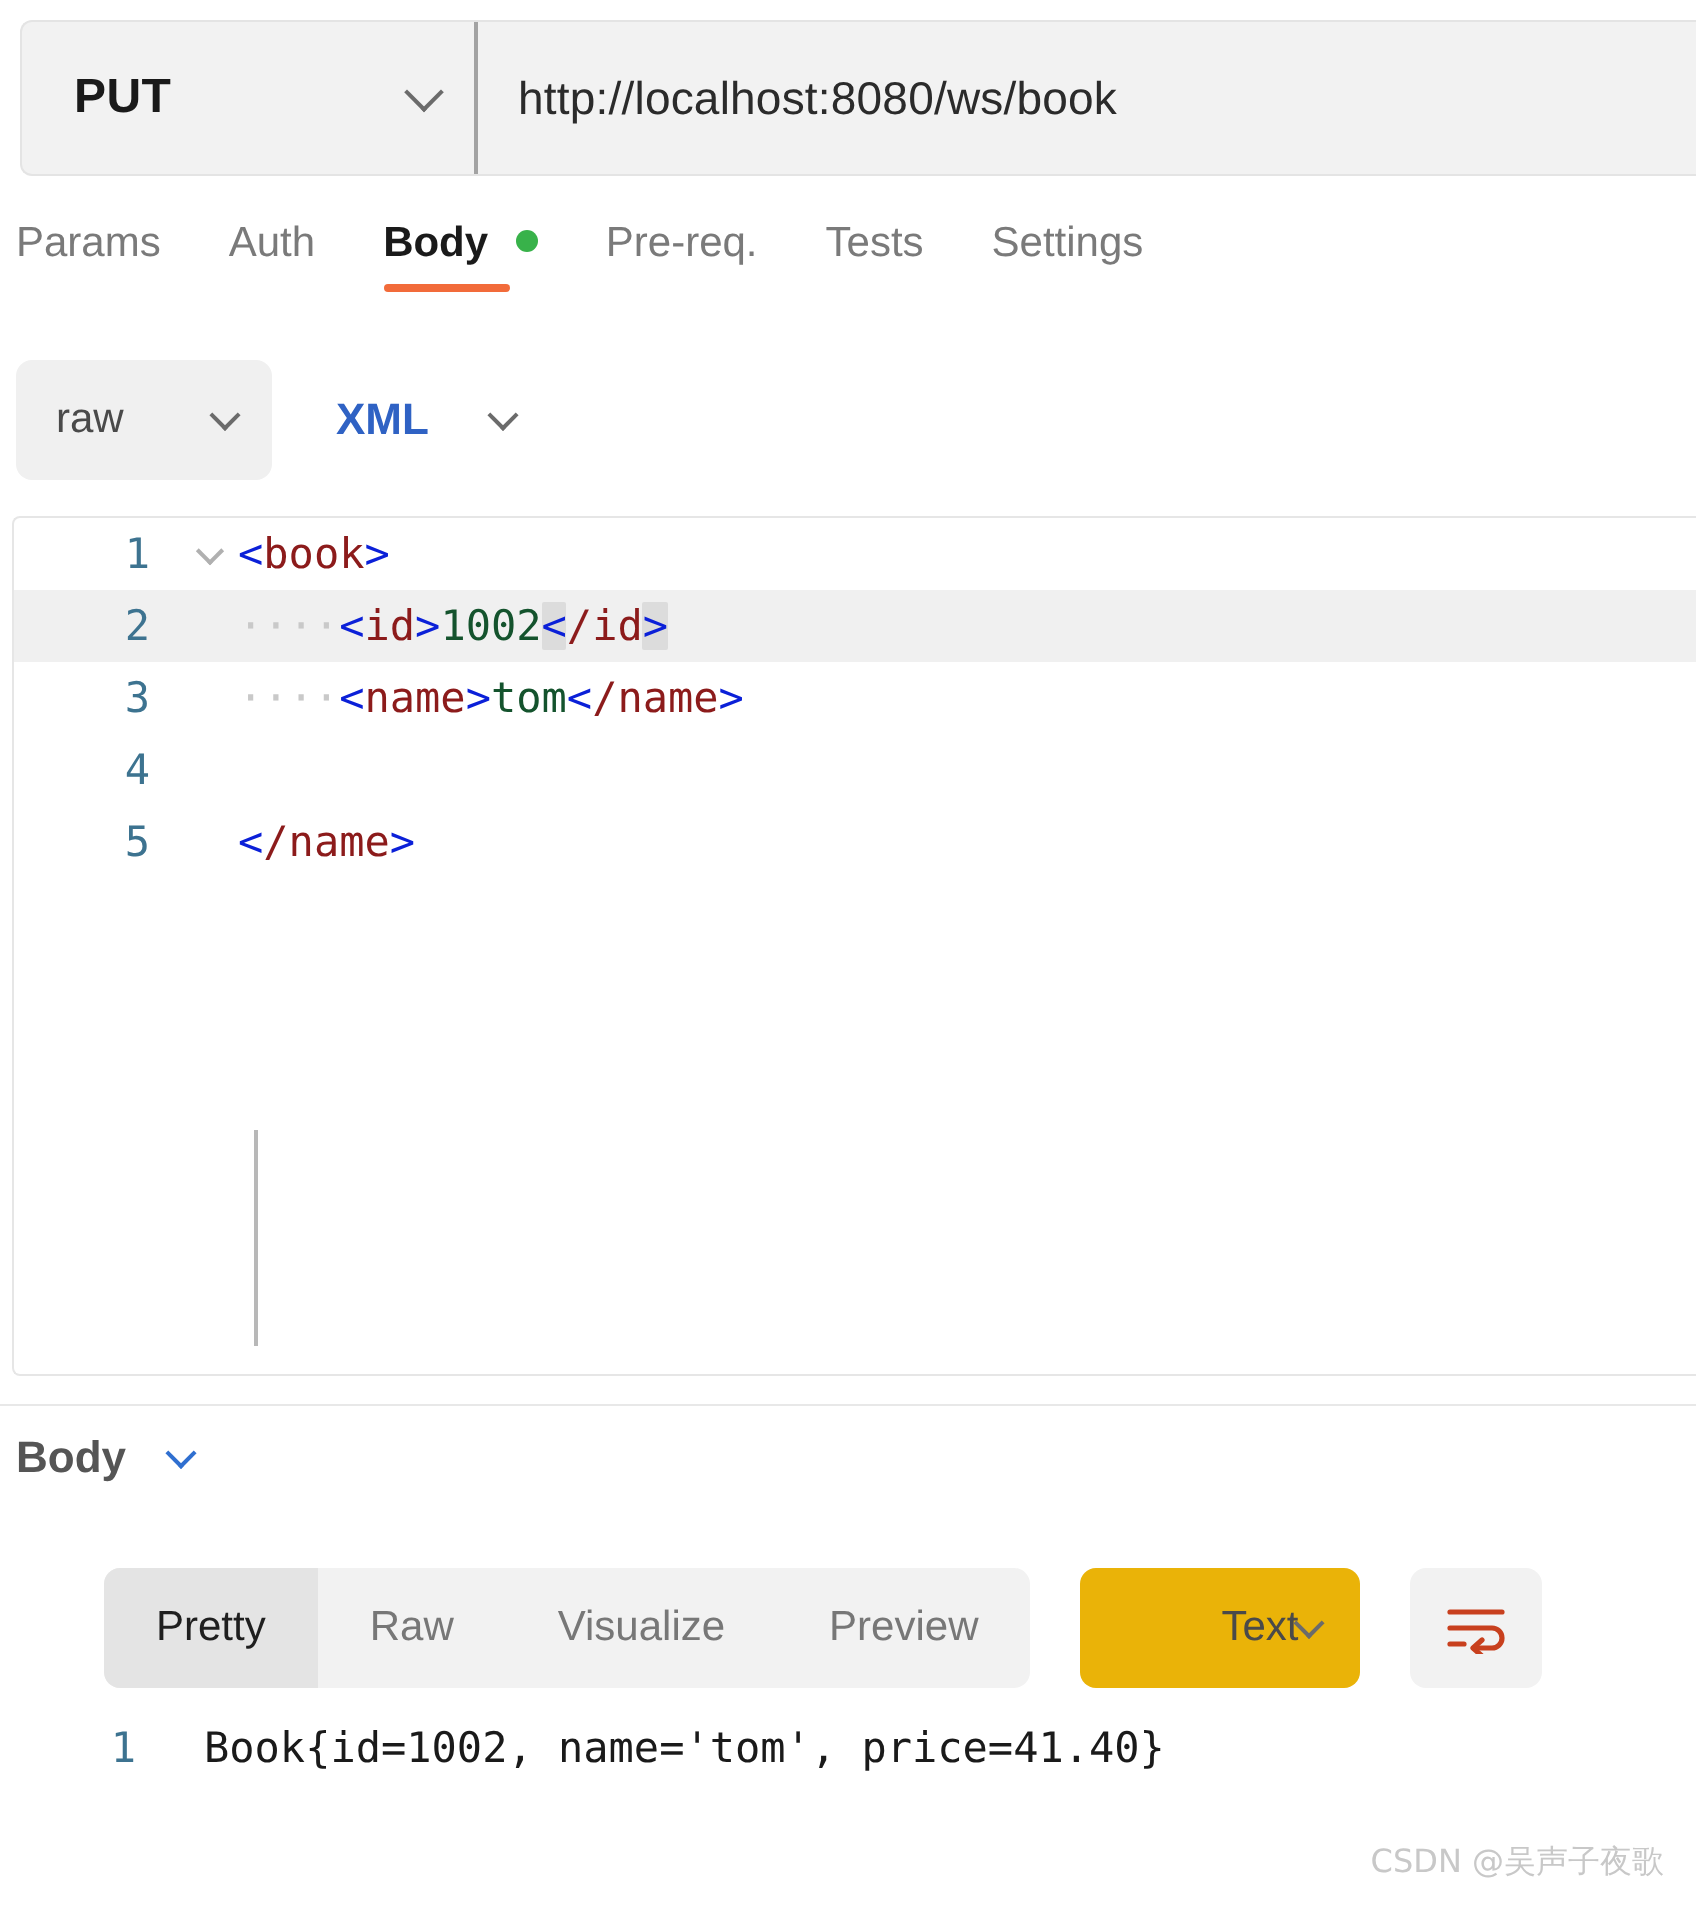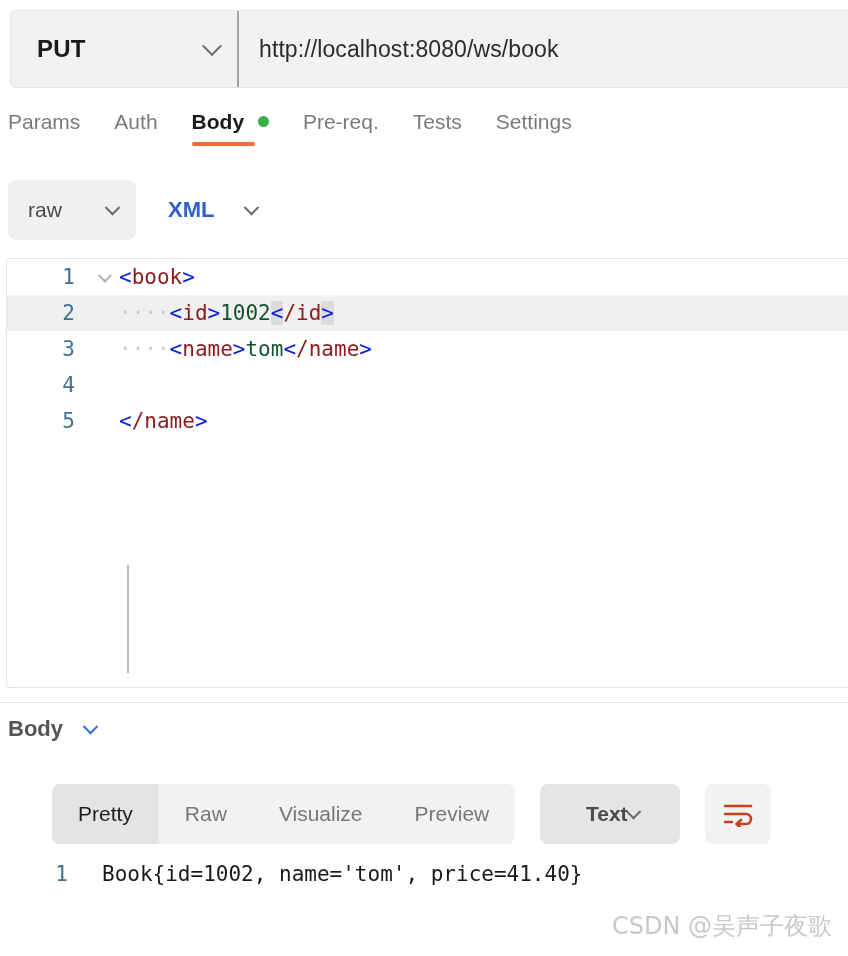--- a/index.html
+++ b/index.html
@@ -195,24 +195,24 @@
   .seg {
     display: flex; align-items: center; justify-content: center;
     padding: 0 26px;
     font-size: 21px; color: #777;
     cursor: pointer; user-select: none;
     white-space: nowrap;
   }
   .seg.active { background: #e4e4e4; color: #1f1f1f; }
   .text-pill {
     width: 140px; height: 60px;
-    background: #e5e5e5; border-radius: 8px;
-    display: flex; align-items: center; justify-content: center;
+    background: #eab308; border-radius: 8px;
+    display: flex; align-items: center; justify-content: flex-end;
     padding: 0 20px 0 24px;
-    cursor: pointer; user-select: none; font-weight: bold;
+    cursor: pointer; user-select: none;
   }
   .text-pill .lbl { font-size: 21px; color: #4a4a4a; }
   .wrap-btn {
     width: 66px; height: 60px;
     background: #f2f2f2; border-radius: 8px;
     display: flex; align-items: center; justify-content: center;
     cursor: pointer;
   }
 
   
@@ -221,21 +221,21 @@
     display: flex; align-items: center;
     font-family: "DejaVu Sans Mono", monospace;
     font-size: 21px;
   }
   .resp-code .lnum { color: #3d7390; }
   .resp-code .val { color: #1a1a1a; padding-left: 18px; white-space: pre; }
 
   
   .watermark {
     position: absolute; right: 16px; bottom: 14px;
-    font-size: 24px; color: #c8c8c8;
+    font-size: 16px; color: #c8c8c8;
     font-family: "DejaVu Sans", sans-serif;
     user-select: none; white-space: nowrap;
   }
 </style>
 </head>
 <body>
 
 <div class="app">
 
   <div class="urlbar">

